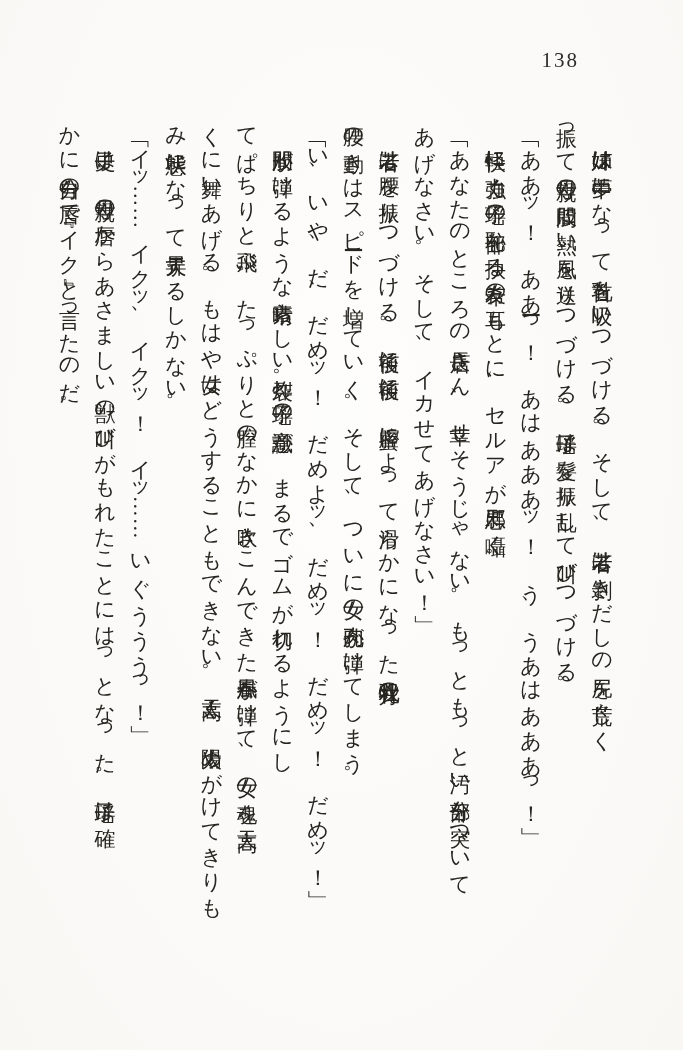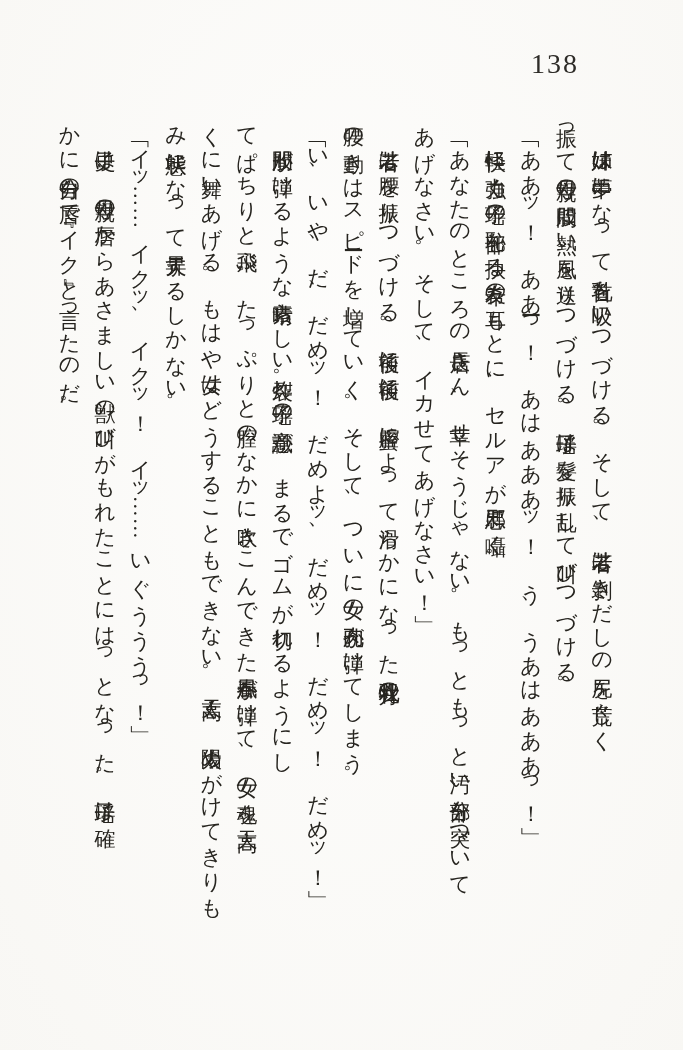--- a/index.html
+++ b/index.html
@@ -15,21 +15,21 @@
     inset: 0;
     background:
       radial-gradient(ellipse at 50% 40%, rgba(255,255,255,0.6), rgba(240,239,235,0.25)),
       #fbfaf7;
   }
   .page-number {
     position: absolute;
     top: 48px;
     right: 104px;
     font-family: "Liberation Serif", "DejaVu Serif", serif;
-    font-size: 28px;
+    font-size: 21px;
     letter-spacing: 2px;
     color: #2e2c28;
   }
   .text-block {
     position: absolute;
     top: 112px;
     right: 64px;
     height: 858px;
     writing-mode: vertical-rl;
     -webkit-writing-mode: vertical-rl;

